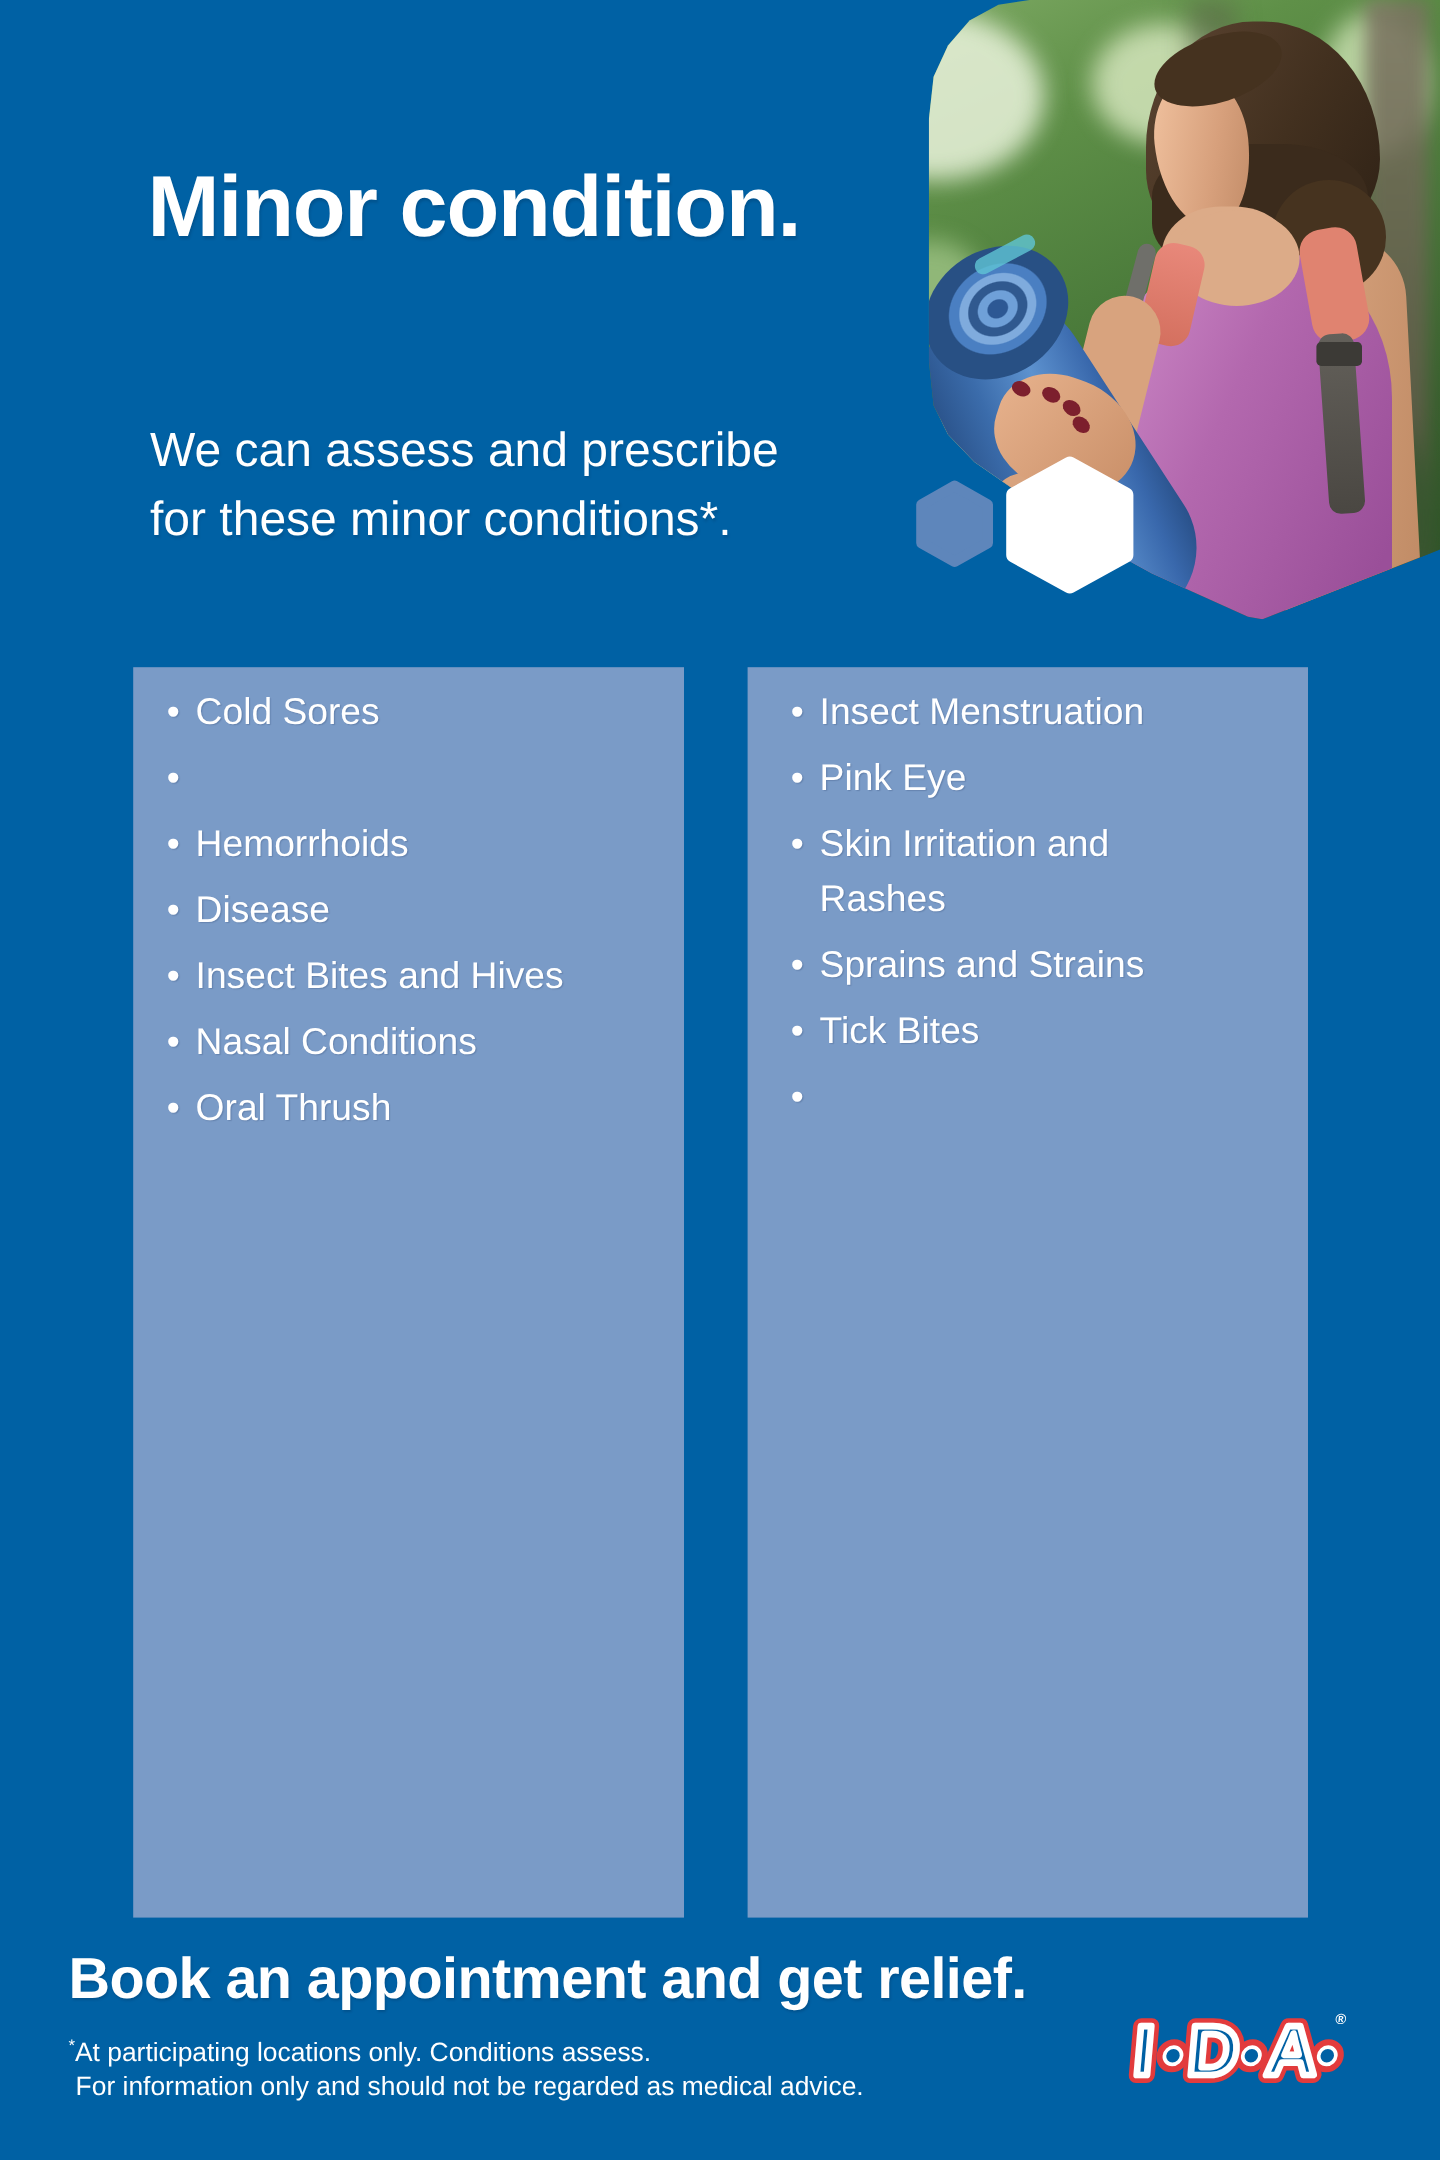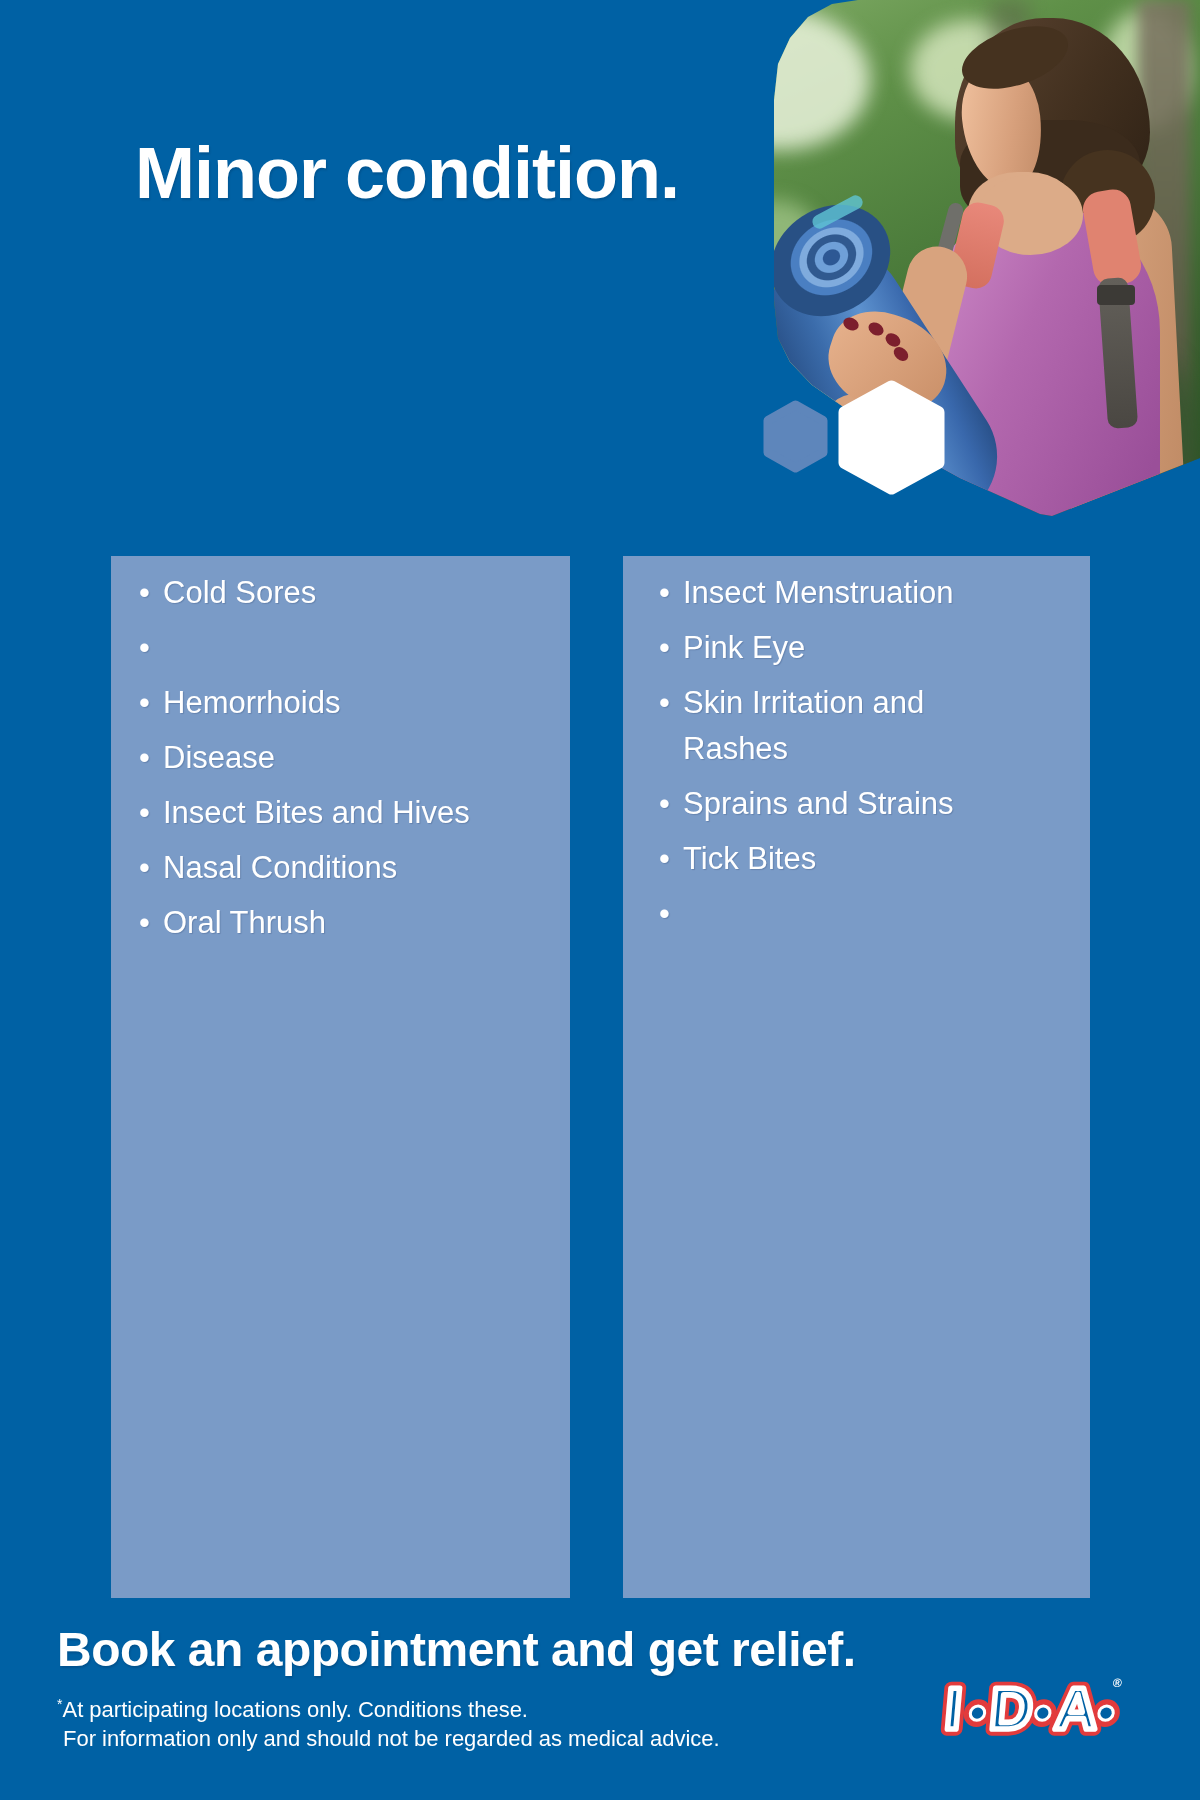--- a/index.html
+++ b/index.html
@@ -4,21 +4,21 @@
 <style>
   html,body{margin:0;padding:0;background:#0061a4;}
   .canvas{
     position:relative;width:1200px;height:1800px;overflow:hidden;
     background:#0061a4;
     font-family:"Liberation Sans","DejaVu Sans",sans-serif;
     color:#fff;
   }
   
   .title{
-    position:absolute;left:135px;top:126px;
+    position:absolute;left:123px;top:126px;
     font-size:72px;font-weight:bold;line-height:94px;letter-spacing:-1px;
     text-shadow:1px 2px 2px rgba(0,25,55,.18);
   }
   .subtitle{
     position:absolute;left:125px;top:346px;
     font-size:40px;font-weight:normal;line-height:58px;
     text-shadow:1px 2px 2px rgba(0,25,55,.15);
   }
   
   .photo{
@@ -89,20 +89,24 @@
   .logo{position:absolute;left:928px;top:1670px;}
 </style>
 </head>
 <body>
 
 <div class="canvas">
 
   <div class="title">
     <div>Minor condition.</div>
   </div>
+  <div class="subtitle">
+    <div>We can assess and prescribe</div>
+    <div>for these minor conditions*.</div>
+  </div>
 
   <div class="photo">
     <div class="forest-base"></div>
     <div class="spot spot1"></div>
     <div class="spot spot2"></div>
     <div class="spot spot3"></div>
     <div class="spot spot5"></div>
     <div class="trunk1"></div>
     <div class="trunk2"></div>
     <div class="trunk3"></div>
@@ -195,21 +199,21 @@
           <span>Tick Bites</span>
         </li>
         <li class="cond-item">
           <span class="bullet">•</span>
         </li>
       </ul>
   </div>
 
   <div class="cta">Book an appointment and get relief.</div>
   <div class="footnote">
-    <div><sup>*</sup><span>At participating locations only. Conditions these.</span></div>
+    <div><sup>*</sup><span>At participating locations only. Conditions assess.</span></div>
     <div class="fn2">For information only and should not be regarded as medical advice.</div>
   </div>
 
   <svg class="logo" width="200" height="72" viewBox="0 0 196 70">
     <g transform="translate(4,2) skewX(-5)" font-family="Liberation Sans, DejaVu Sans, sans-serif" font-weight="bold" font-size="58" stroke-linejoin="round">
 
       <text x="16" y="56" stroke="#e23b3c" stroke-width="13" fill="#e23b3c">I</text>
       <text x="60" y="56" stroke="#e23b3c" stroke-width="13" fill="#e23b3c">D</text>
       <text x="124" y="56" stroke="#e23b3c" stroke-width="13" fill="#e23b3c">A</text>
       <circle cx="48" cy="40" r="11" fill="#ffffff" stroke="#e23b3c" stroke-width="5"></circle>

